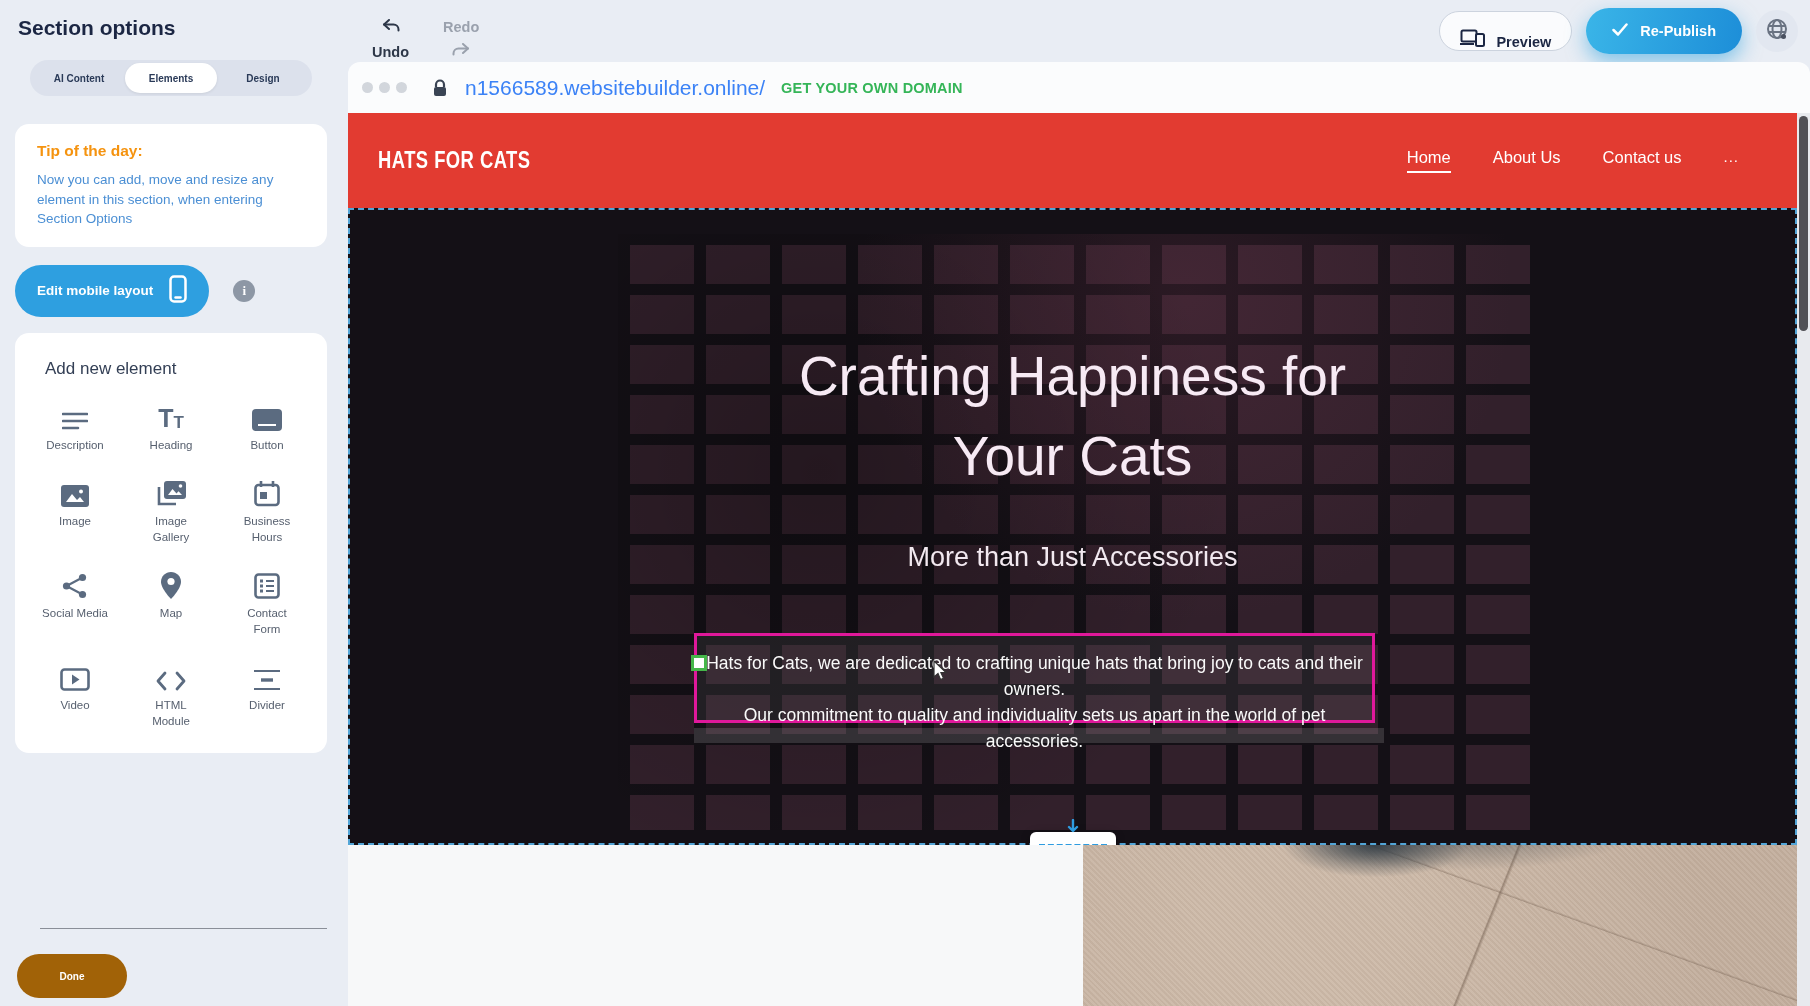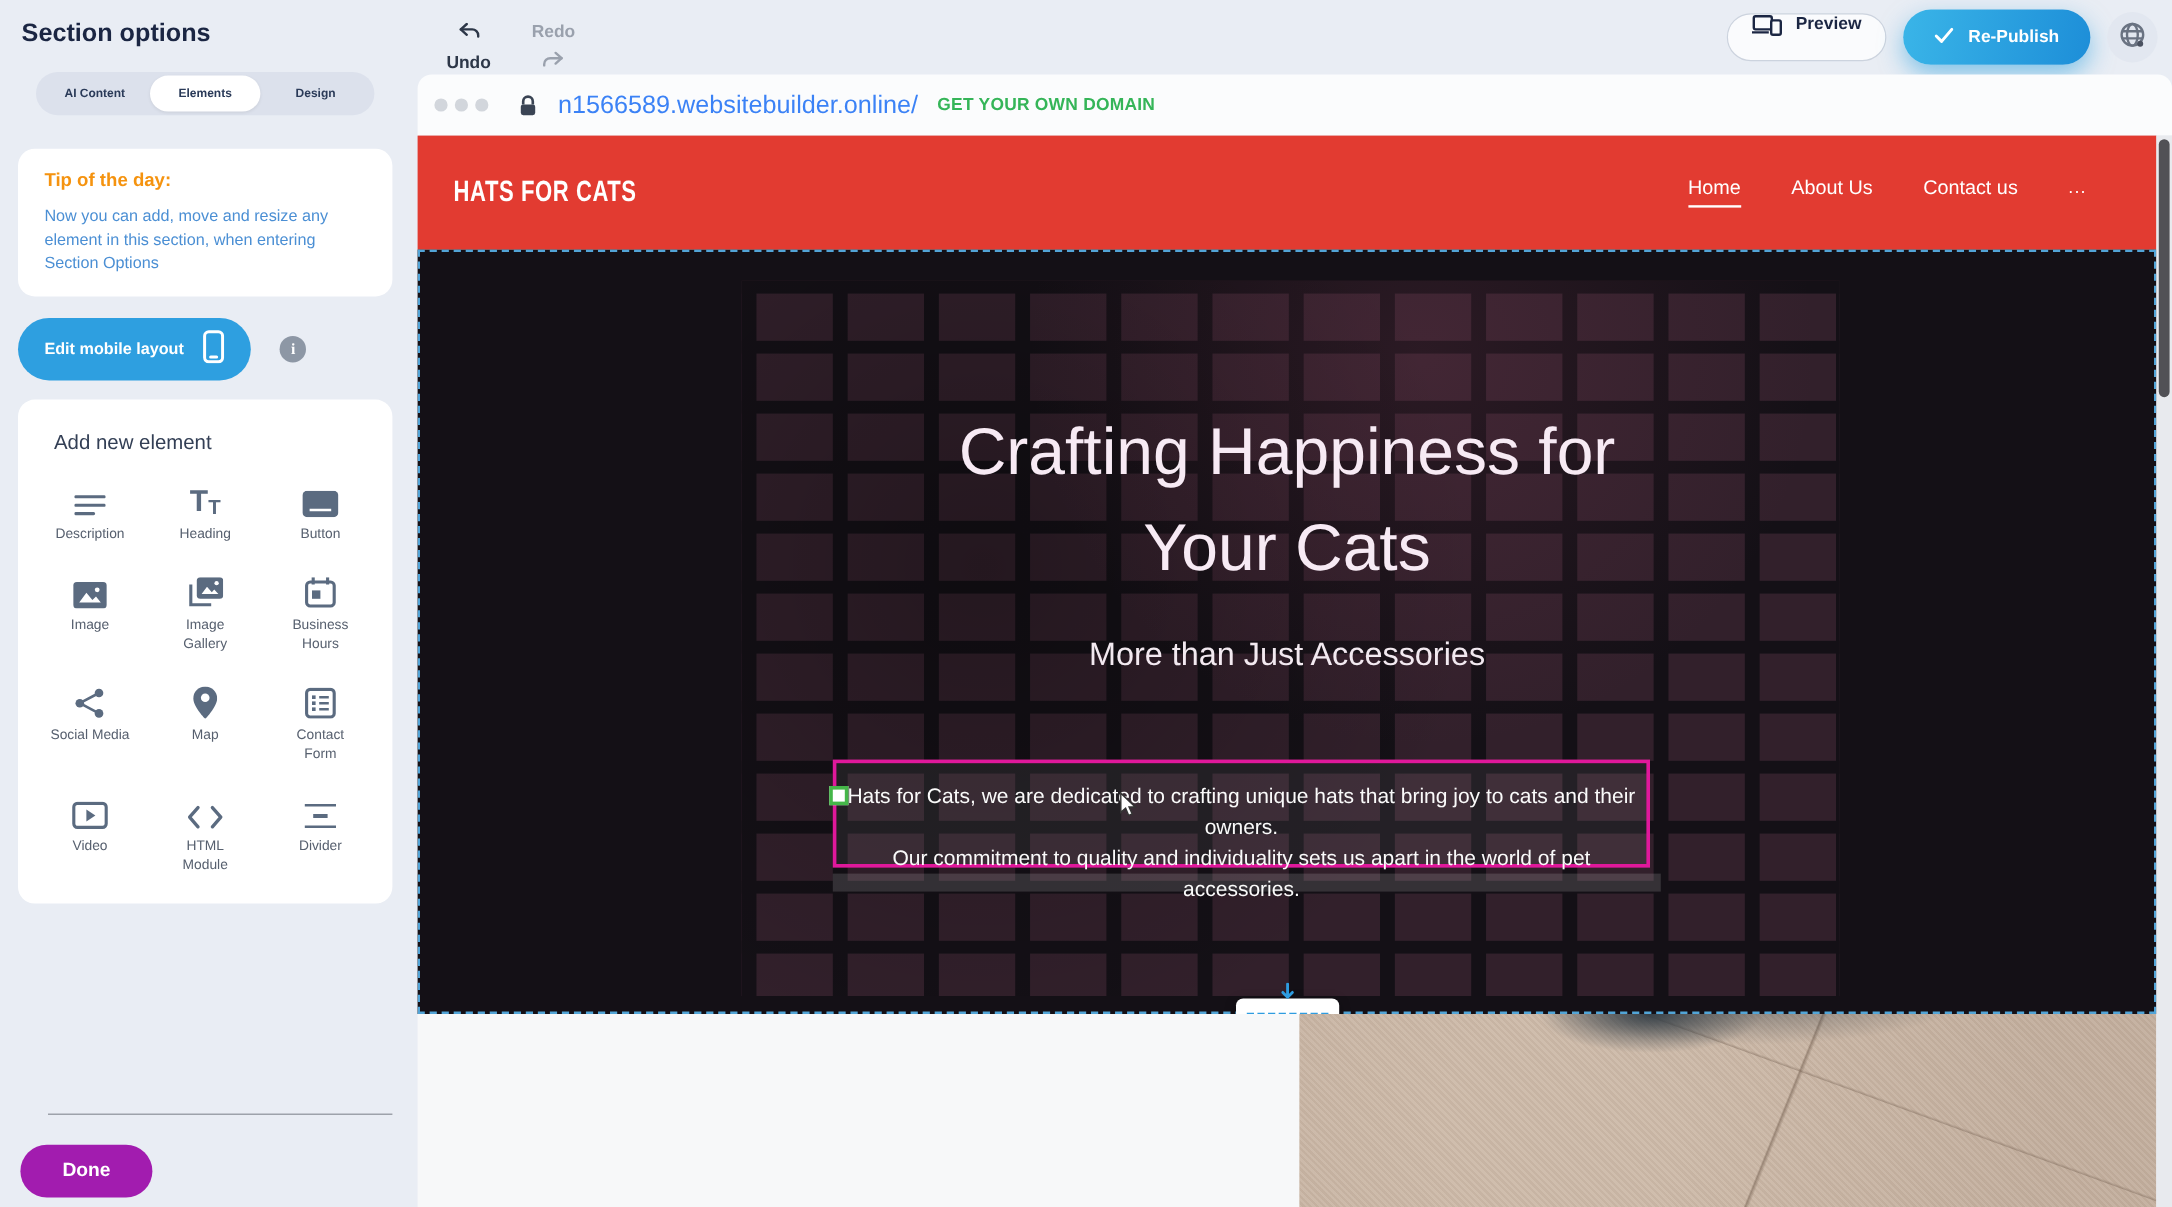--- a/index.html
+++ b/index.html
@@ -6,21 +6,21 @@
   html,body { width:1810px; height:1006px; }
   body { font-family:"Liberation Sans", sans-serif; background:#e9edf4; position:relative; overflow:hidden; }
 
   
   .app-title { position:absolute; left:18px; top:16px; font-size:21px; font-weight:bold; color:#1b2643; }
   .history { position:absolute; left:372px; top:19px; display:flex; align-items:center; gap:34px; }
   .hist-btn { display:flex; align-items:center; gap:8px; font-size:14.5px; font-weight:bold; color:#2d3748; cursor:pointer;flex-direction:column; }
   .hist-btn.disabled { color:#9aa1ad; }
   .topbar-right { position:absolute; right:12px; top:8px; display:flex; align-items:center; gap:14px; }
   .preview-btn { height:40px; padding:0 20px; border:1px solid #ccd3de; border-radius:20px; background:#fafbfd;
-                 display:flex; align-items:flex-start; gap:10px; font-size:14.5px; font-weight:bold; color:#1b2643; cursor:pointer; }
+                 display:flex; align-items:flex-end; gap:10px; font-size:14.5px; font-weight:bold; color:#1b2643; cursor:pointer; }
   .republish-btn { height:46px; padding:0 26px; border-radius:23px; color:#fff; font-size:14.5px; font-weight:bold;
                    background:linear-gradient(100deg,#3ab5e8,#1d8ed8); display:flex; align-items:center; gap:12px;
                    box-shadow:0 8px 20px rgba(42,160,222,.55); cursor:pointer; }
   .globe-btn { width:42px; height:42px; border-radius:50%; background:#e2e7f0; display:flex; align-items:center; justify-content:center; cursor:pointer; }
 
   
   .sidebar { position:absolute; left:0; top:52px; width:340px; bottom:0; }
   .tabs { margin:8px 0 0 30px; width:282px; height:36px; background:#dce1ec; border-radius:18px; display:flex; padding:3px; }
   .tab { flex:1; display:flex; align-items:center; justify-content:center; font-size:10px; font-weight:bold; color:#2a3a58; border-radius:15px; cursor:pointer; }
   .tab.active { background:#fff; box-shadow:0 1px 3px rgba(0,0,0,.08); }
@@ -47,22 +47,22 @@
   .tt .big { font-size:25px; } .tt .small { font-size:17px; }
 
   .pg-icon { position:relative; width:48px; height:40px; }
   .pg-card { position:absolute; left:9px; top:5px; width:20px; height:27px; background:#5b6b80; border-radius:3px; transform:rotate(-18deg); }
   .pg-flap { position:absolute; left:2px; top:19px; width:0; height:0; border-left:7px solid transparent; border-right:3px solid transparent; border-bottom:12px solid #5b6b80; transform:rotate(-14deg); }
   .pg-up { position:absolute; right:3px; top:-5px; width:18px; height:18px; background:#f08a1d; border-radius:50%; display:flex; align-items:center; justify-content:center; }
   .pg-shop { position:absolute; left:10px; bottom:0; background:#1f7fa0; color:#fff; font-size:8.5px; font-weight:bold; padding:3px 8px; border-radius:9px; letter-spacing:.3px; }
 
   .sidebar-footer { position:absolute; left:0; bottom:0; width:327px; }
   .footer-divider { margin-left:40px; width:287px; height:1px; background:#8a8f98; }
-  .done-btn { margin:25px 0 8px 17px; width:110px; height:44px; border-radius:22px; background:#a21caf; color:#fff;
-              font-size:16px; font-weight:bold; display:flex; align-items:center; justify-content:center; cursor:pointer; }
+  .done-btn { margin:25px 0 8px 17px; width:110px; height:44px; border-radius:22px; background:#a16207; color:#fff;
+              font-size:10px; font-weight:bold; display:flex; align-items:center; justify-content:center; cursor:pointer; }
 
   
   .preview { position:absolute; left:348px; top:62px; width:1462px; height:944px; }
   .chrome { height:51px; background:#fbfcfd; border-radius:12px 12px 0 0; display:flex; align-items:center; }
   .chrome-dots { display:flex; gap:6px; margin-left:14px; }
   .chrome-dots i { width:11px; height:11px; border-radius:50%; background:#d2d6dc; }
   .lock { margin-left:26px; display:flex; }
   .url-text { margin-left:18px; font-size:21px; color:#3b82f6; }
   .domain-cta { margin-left:16px; font-size:14.5px; font-weight:bold; color:#35b558; letter-spacing:.2px; cursor:pointer; }
 
@@ -78,21 +78,21 @@
   .hero { position:relative; height:637px; background:#141016; overflow:hidden; }
   .tiles { position:absolute; left:270px; top:26px; width:915px; height:596px; background-color:#32202b;
            background-image:
              radial-gradient(circle at 62% 10%, rgba(125,60,85,.22), transparent 42%),
              radial-gradient(circle at 22% 40%, rgba(0,0,0,.28), transparent 52%),
              linear-gradient(to right, #141016 0 12px, transparent 12px),
              linear-gradient(to bottom, #141016 0 11px, transparent 11px);
            background-size:auto,auto,76px 50px,76px 50px; }
   .section-outline { position:absolute; inset:0; border:2px dashed rgba(86,173,226,.95); pointer-events:none; }
   .hero-heading { position:absolute; top:128px; left:0; width:100%; text-align:center; color:#f7eaf4; font-size:55px; line-height:80px; font-weight:normal; cursor:pointer; }
-  .hero-sub { position:absolute; top:322px; left:0; width:100%; text-align:center; color:#f2e9f0; font-size:27px; cursor:pointer; }
+  .hero-sub { position:absolute; top:334px; left:0; width:100%; text-align:center; color:#f2e9f0; font-size:27px; cursor:pointer; }
   .selected-el { position:absolute; left:346px; top:425px; width:681px; height:90px; border:3px solid #e0189b;
                  background:rgba(255,255,255,.07); color:#fafafa; font-size:17.5px; line-height:26px; text-align:center; padding-top:14px; cursor:pointer; }
   .green-handle { position:absolute; left:-6px; top:19px; width:16px; height:16px; background:#fff; border:3px solid #45b649; cursor:pointer; }
   .under-shade { position:absolute; left:346px; top:520px; width:690px; height:15px; background:rgba(255,255,255,.14); }
   .cursor { position:absolute; left:585px; top:452px; pointer-events:none; }
 
   .resize-handle { position:absolute; left:682px; bottom:-14px; width:86px; height:27px; background:#fff; border-radius:6px;
                    box-shadow:0 2px 10px rgba(0,0,0,.3); cursor:ns-resize; z-index:5; }
   .resize-line { position:absolute; left:9px; right:9px; top:12px; border-top:3px dashed #2e9ce0; }
   .resize-arrow { position:absolute; left:50%; transform:translateX(-50%); display:flex; }

